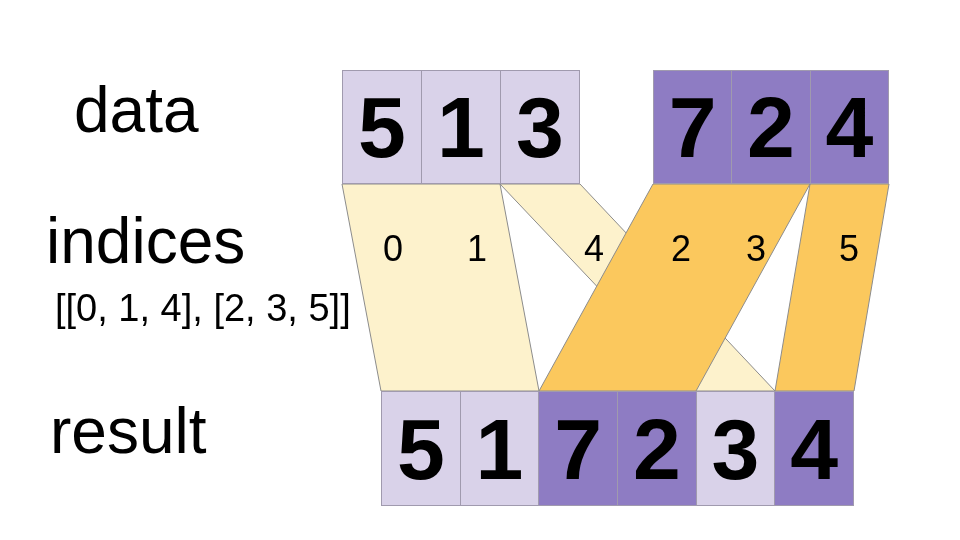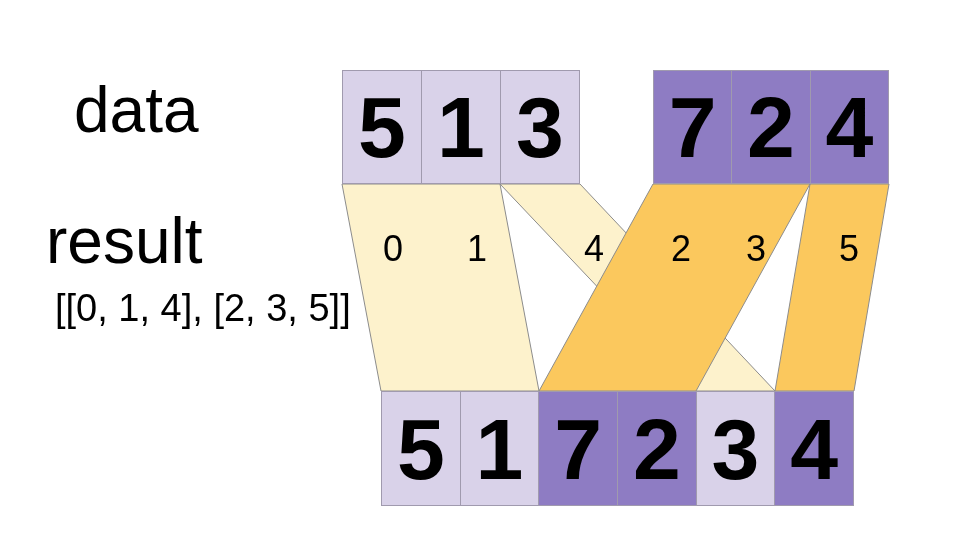--- a/index.html
+++ b/index.html
@@ -36,22 +36,23 @@
 <body>
 
 <div class="canvas">
 
   <svg class="bands" width="960" height="540" viewBox="0 0 960 540">
     <path d="M342,184 L580,184 L775,391 L696,391 L500,184 L539,391 L381,391 Z" fill="#fdf2cc" stroke="#8c8c8c" stroke-width="1" stroke-linejoin="round"></path>
     <path d="M653,184 L889,184 L854,391 L775,391 L810,184 L696,391 L539,391 Z" fill="#fbc85d" stroke="#8c8c8c" stroke-width="1" stroke-linejoin="round"></path>
   </svg>
 
   <div class="side-label lbl-data">data</div>
-  <div class="side-label lbl-indices">result</div>
+  <div class="side-label lbl-indices">indices</div>
   <div class="side-label lbl-indices-list">[[0, 1, 4], [2, 3, 5]]</div>
+  <div class="side-label lbl-result">result</div>
 
   <div class="cell-row row-data-1">
     <div class="cell light">5</div>
     <div class="cell light">1</div>
     <div class="cell light">3</div>
   </div>
 
   <div class="cell-row row-data-2">
     <div class="cell dark">7</div>
     <div class="cell dark">2</div>

